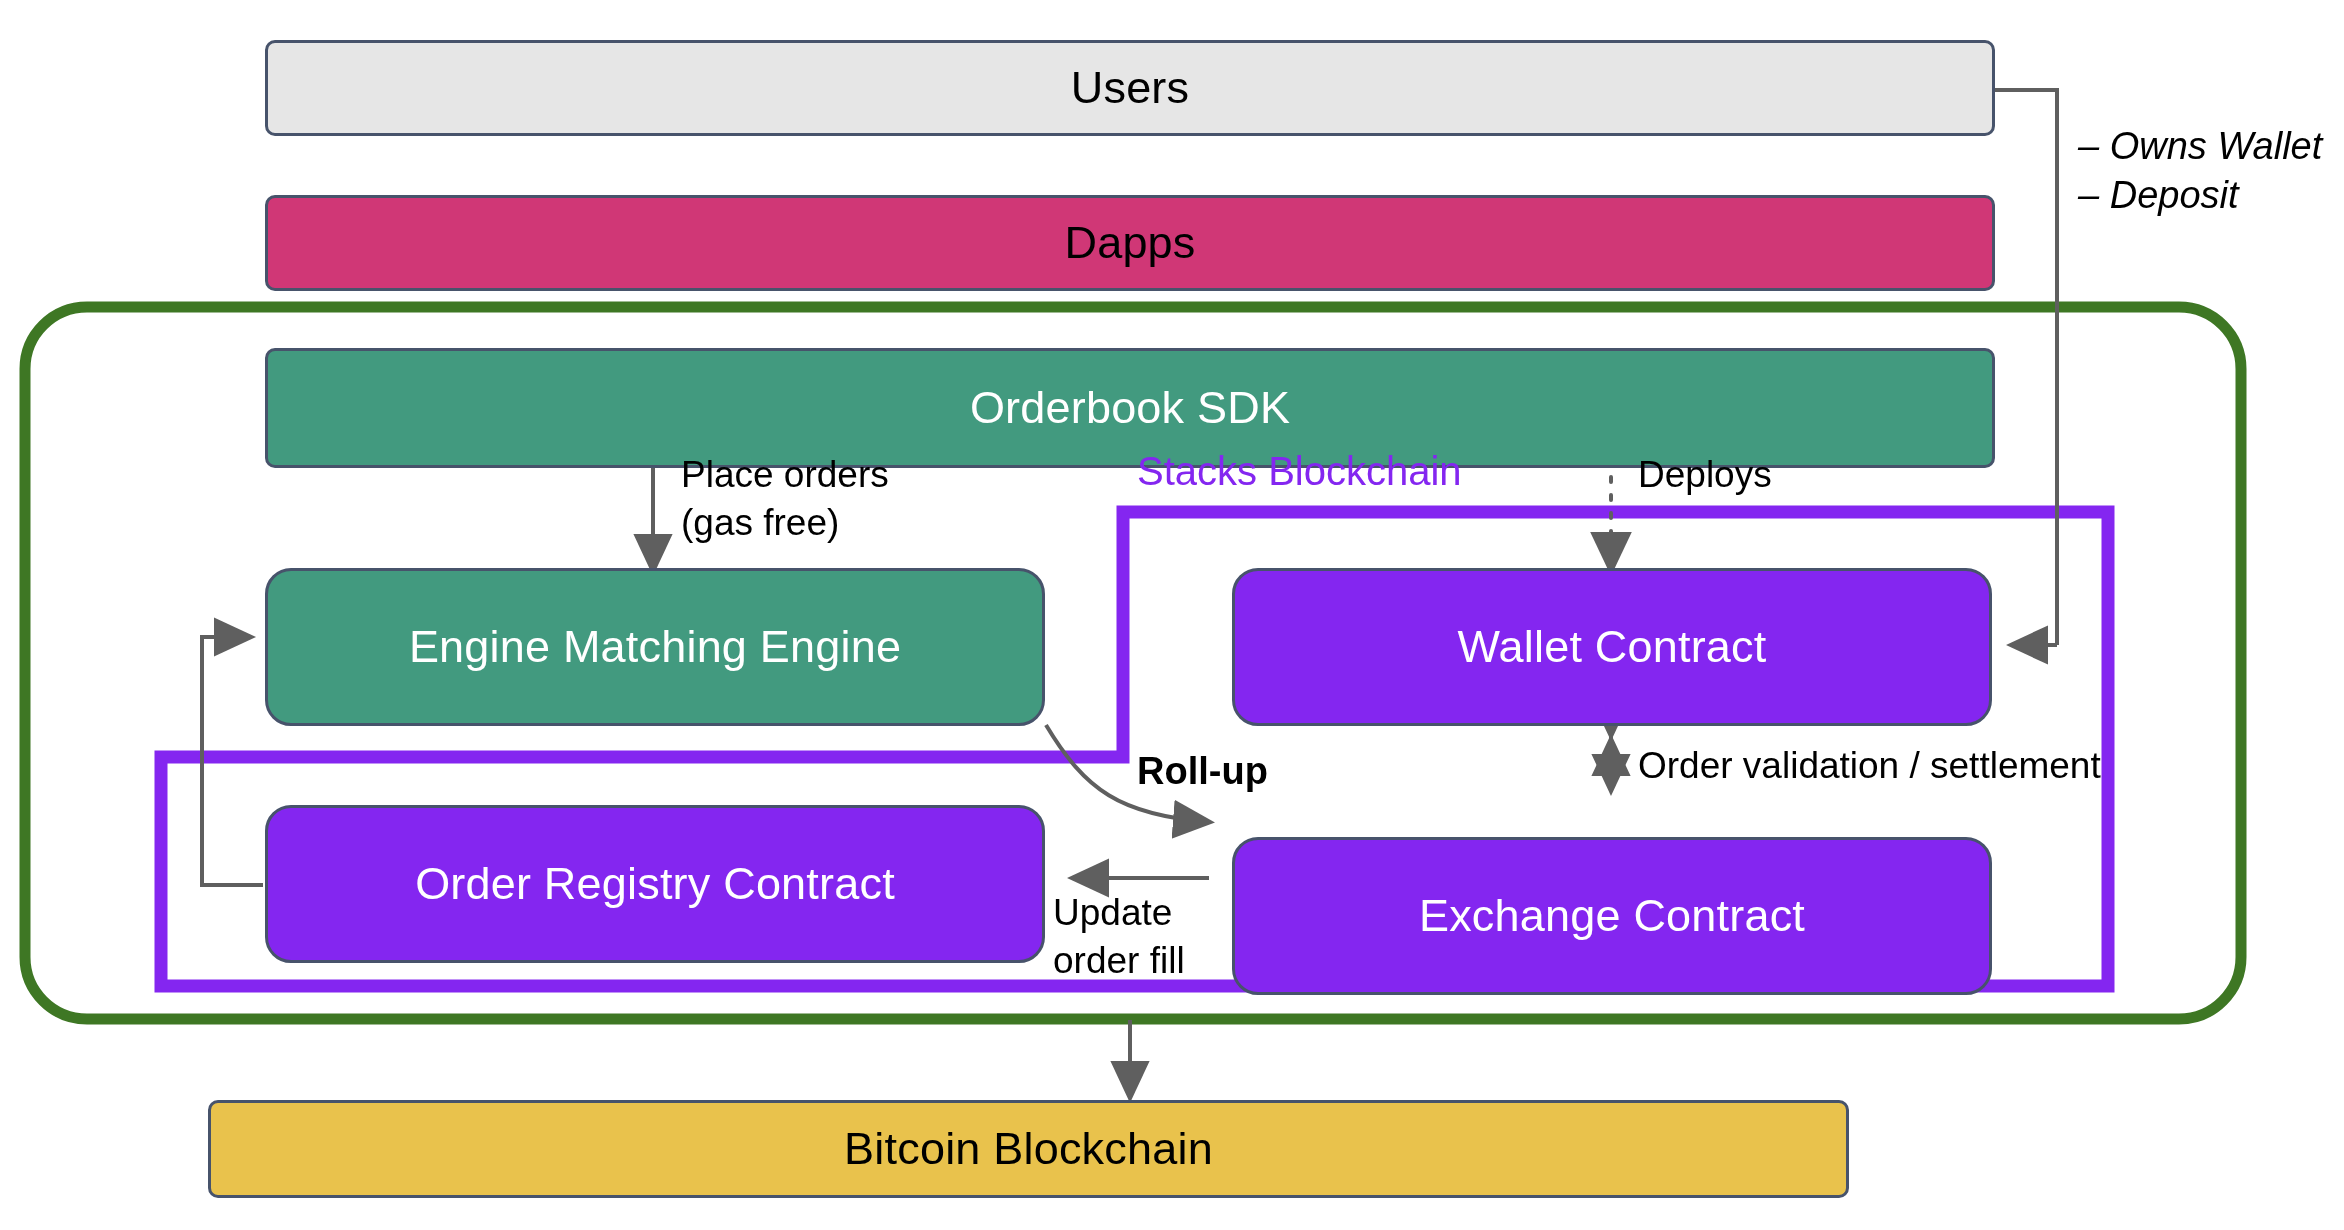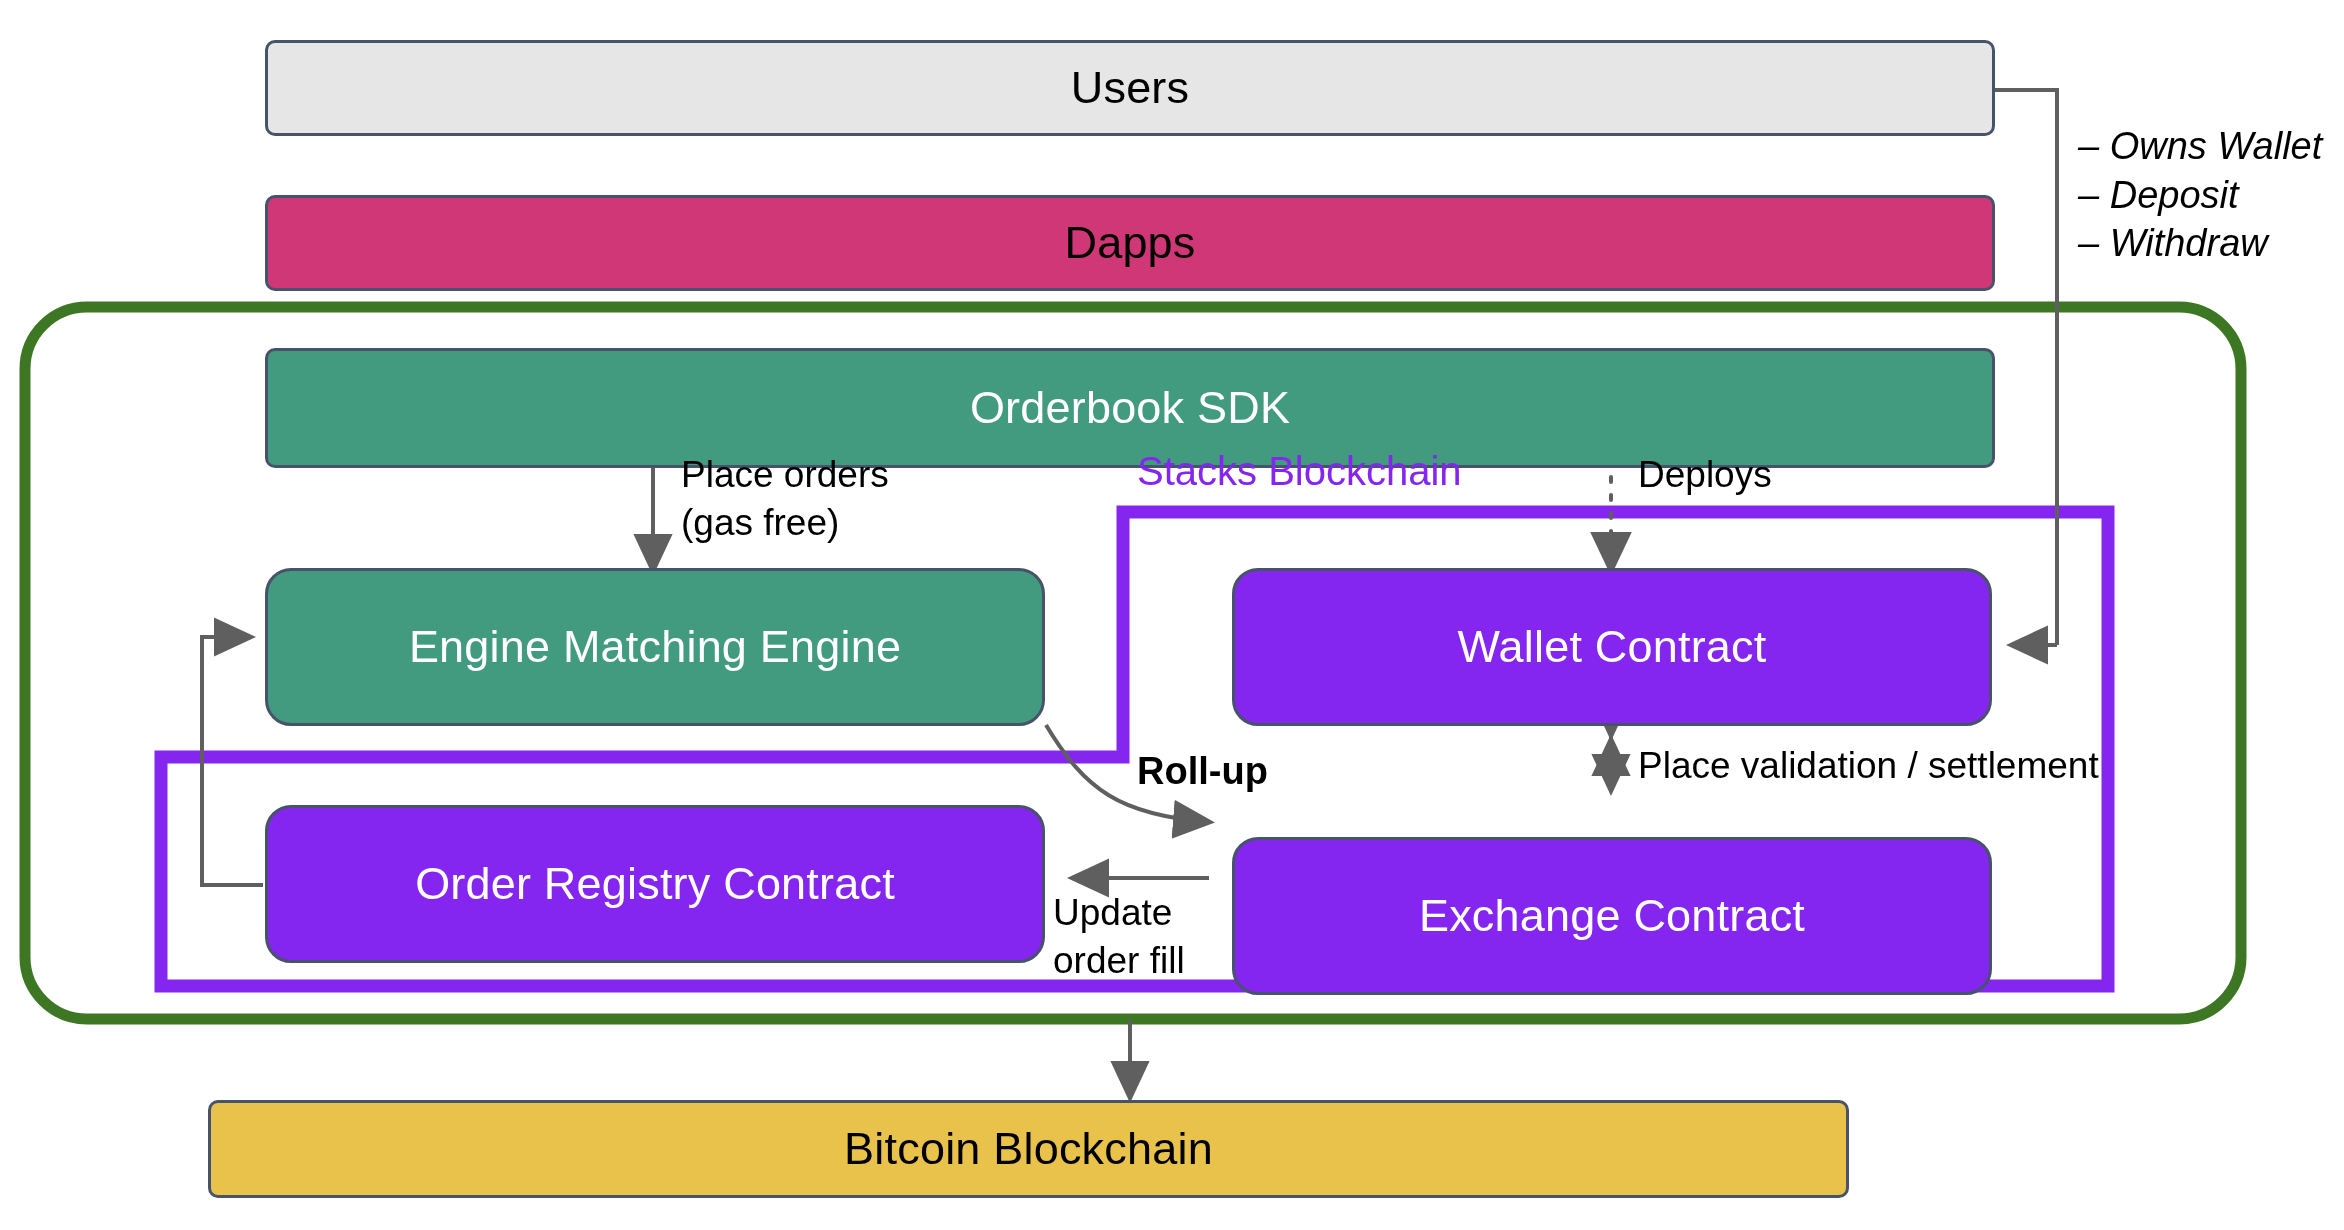--- a/index.html
+++ b/index.html
@@ -91,24 +91,23 @@
 
   <div class="lbl purple" style="left:1137px;top:447px;">Stacks Blockchain</div>
 
   <div class="lbl" style="left:681px;top:452px;">Place orders</div>
   <div class="lbl" style="left:681px;top:500px;">(gas free)</div>
 
   <div class="lbl" style="left:1638px;top:452px;">Deploys</div>
 
   <div class="lbl bold" style="left:1137px;top:748px;">Roll-up</div>
 
-  <div class="lbl" style="left:1638px;top:743px;">Place validation / settlement</div>
+  <div class="lbl" style="left:1638px;top:743px;">Order validation / settlement</div>
 
   <div class="lbl" style="left:1053px;top:890px;">Update</div>
   <div class="lbl" style="left:1053px;top:938px;">order fill</div>
 
   <div style="position:absolute;left:2078px;top:122px;">
     <div class="lbl list" style="position:relative;left:0;top:0;">– Owns Wallet</div>
     <div class="lbl list" style="position:relative;left:0;top:0;">– Deposit</div>
-    <div class="lbl list" style="position:relative;left:0;top:0;">– Withdraw</div>
   </div>
 
 </div>
 
 </body></html>

